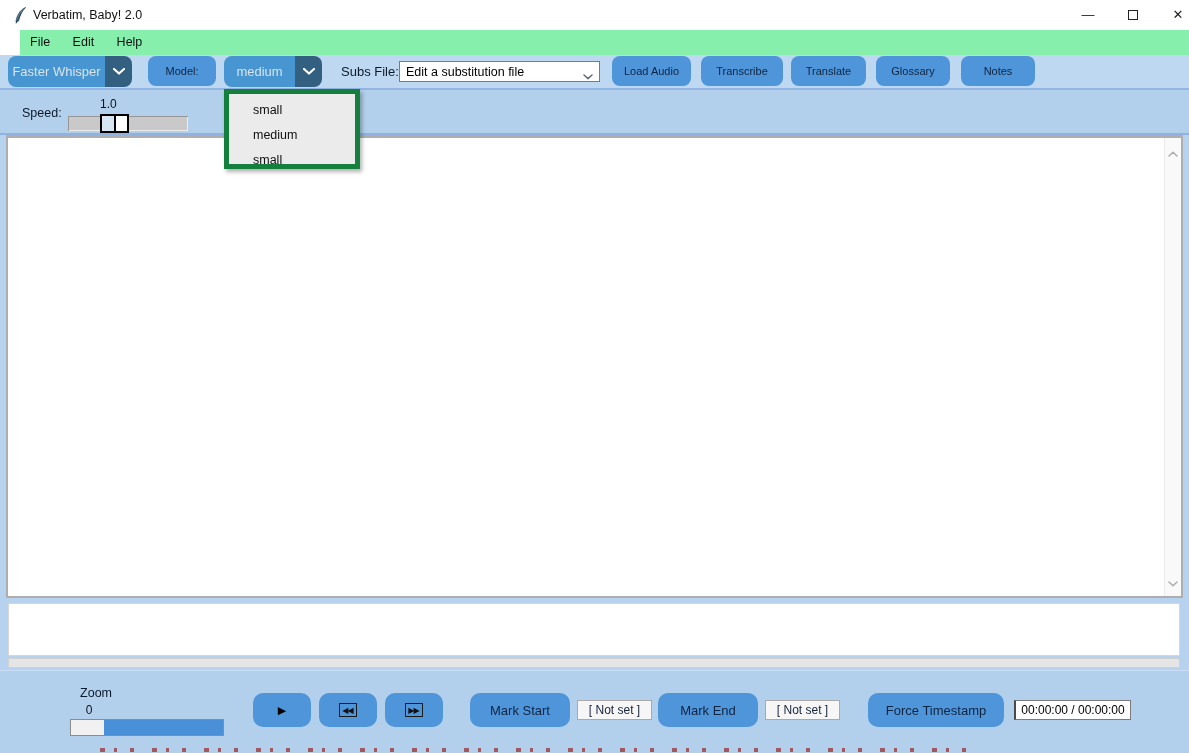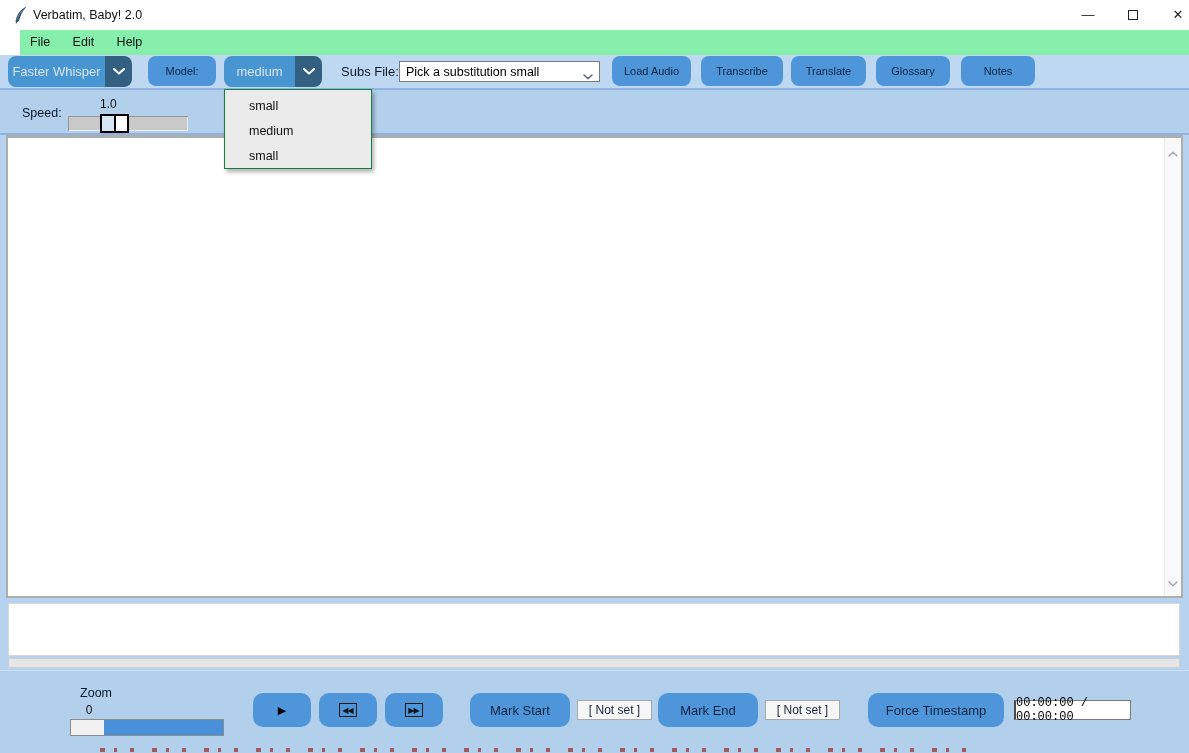--- a/index.html
+++ b/index.html
@@ -85,27 +85,27 @@
   .bb-forcets { left:868px; width:136px; }
   .play-glyph { color:#000; font-size:11px; }
   .icon-box { border:1px solid #1a1a1a; background:#5b9cdd00; color:#111; font-size:8px; letter-spacing:-1px;
               padding:2px 3px 1px 2px; line-height:9px; }
   .notset { position:absolute; top:29px; width:75px; height:20px; background:#f6f6f6; border:1px solid #a9a9a9;
             font-size:12px; color:#16233c; display:flex; align-items:center; justify-content:center; }
   .ns-start { left:577px; }
   .ns-end { left:765px; }
   .timebox { position:absolute; left:1014px; top:29px; width:117px; height:20px; background:#ffffff;
              border:1px solid #7a7a7a; border-left:2px solid #4a4a4a; font-size:12px; color:#000;
-             display:flex; align-items:center; justify-content:center;font-family:Liberation Mono, monospace; }
+             display:flex; align-items:center; justify-content:center; }
   .cutoff-frags { position:absolute; left:100px; top:77px; width:880px; height:4px; opacity:.85;
                   background:repeating-linear-gradient(90deg,#9c4448 0 5px,transparent 5px 14px,#9c4448 14px 17px,transparent 17px 30px,#9c4448 30px 34px,transparent 34px 52px); }
 
   
-  .model-menu { position:absolute; left:224px; top:89px; width:148px; height:80px; background:#ebebeb;
-                border:1px solid #15803d; box-shadow:2px 3px 4px rgba(0,0,0,0.3); z-index:20; padding-top:4px; }
+  .model-menu { position:absolute; left:224px; top:89px; width:136px; height:80px; background:#ebebeb;
+                border:5px solid #15803d; box-shadow:2px 3px 4px rgba(0,0,0,0.3); z-index:20; padding-top:4px; }
   .model-menu-item { height:25px; line-height:25px; padding-left:24px; font-size:12.5px; color:#101010; }
 </style>
 </head>
 <body>
 
 <div class="app">
 
   <div class="titlebar">
     <span class="feather">
       <svg width="13" height="17" viewBox="0 0 13 17">
@@ -142,21 +142,21 @@
       <span class="split-chev">
         <svg width="12" height="7" viewBox="0 0 12 7">
             <polyline points="1,1 6,5.5 11,1" fill="none" stroke="#fff" stroke-width="2.2" stroke-linecap="round" stroke-linejoin="round"></polyline>
           </svg>
       </span>
     </div>
 
     <span class="subs-label">Subs File:</span>
 
     <div class="combobox">
-      <span>Pick a substitution small</span>
+      <span>Edit a substitution file</span>
       <span class="combo-chev">
         <svg width="10" height="6" viewBox="0 0 10 6">
             <polyline points="1,1 5,4.6 9,1" fill="none" stroke="#5f6a75" stroke-width="1.5" stroke-linecap="round" stroke-linejoin="round"></polyline>
           </svg>
       </span>
     </div>
 
     <div class="btn tb-load">Load Audio</div>
     <div class="btn tb-transcribe">Transcribe</div>
     <div class="btn tb-translate">Translate</div>

